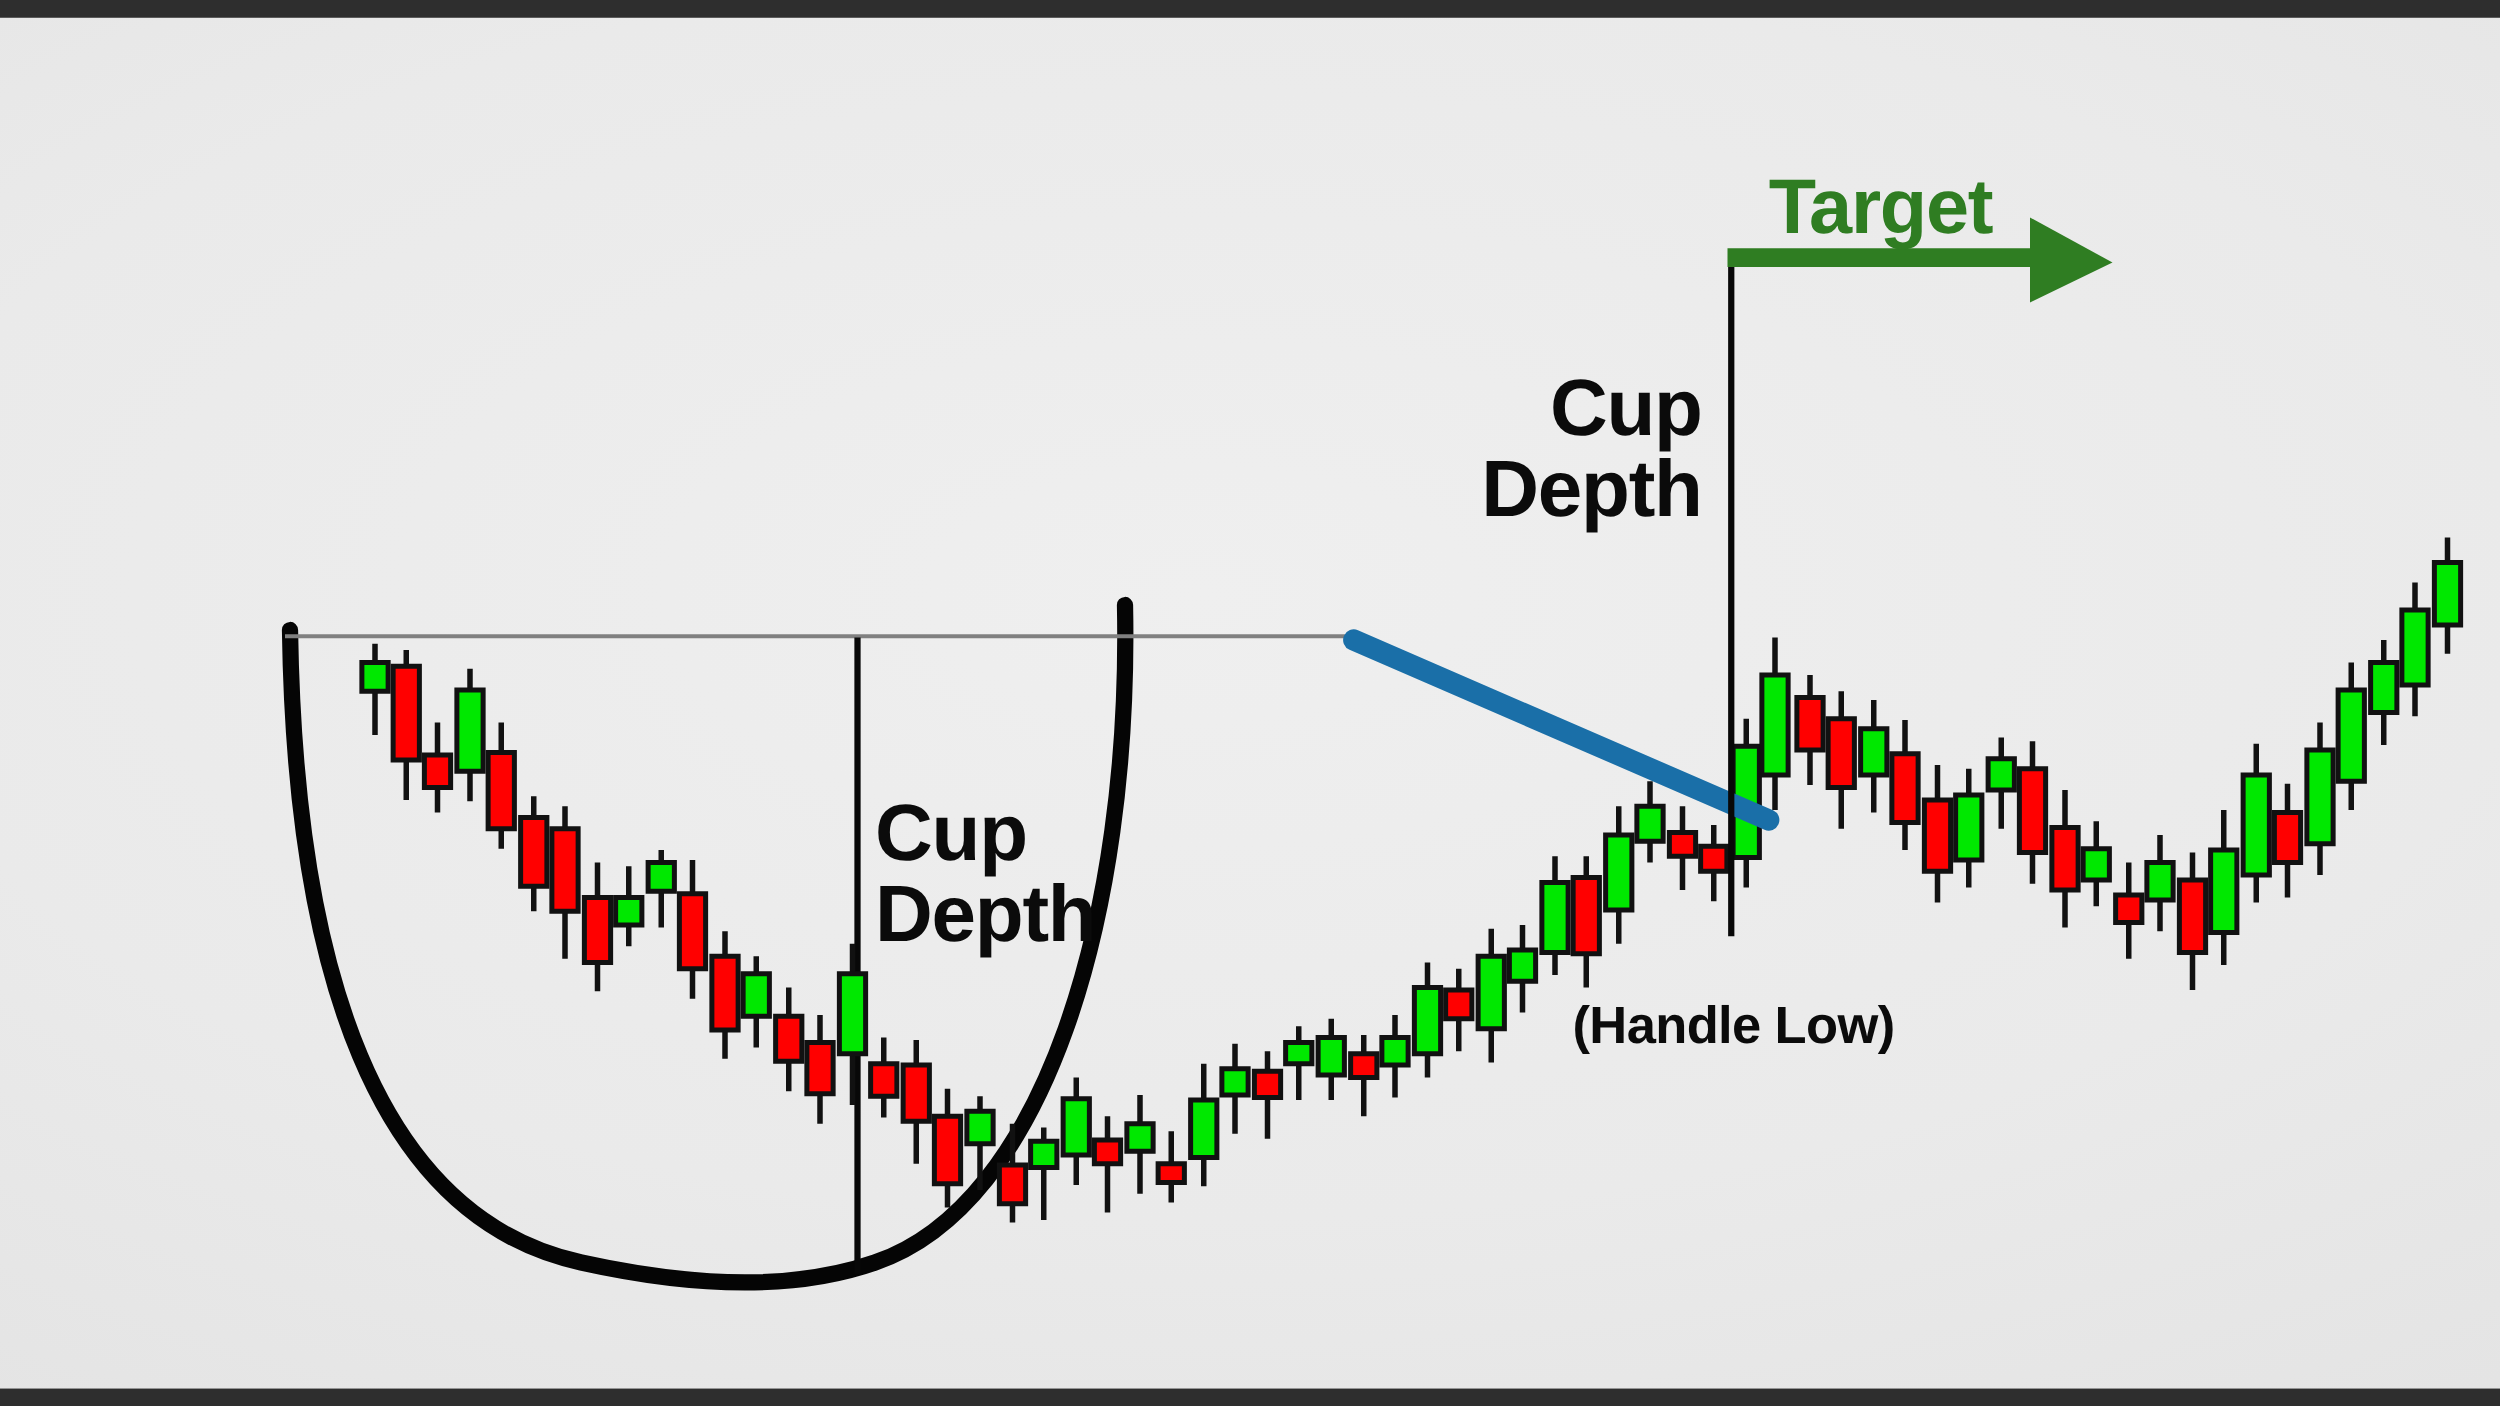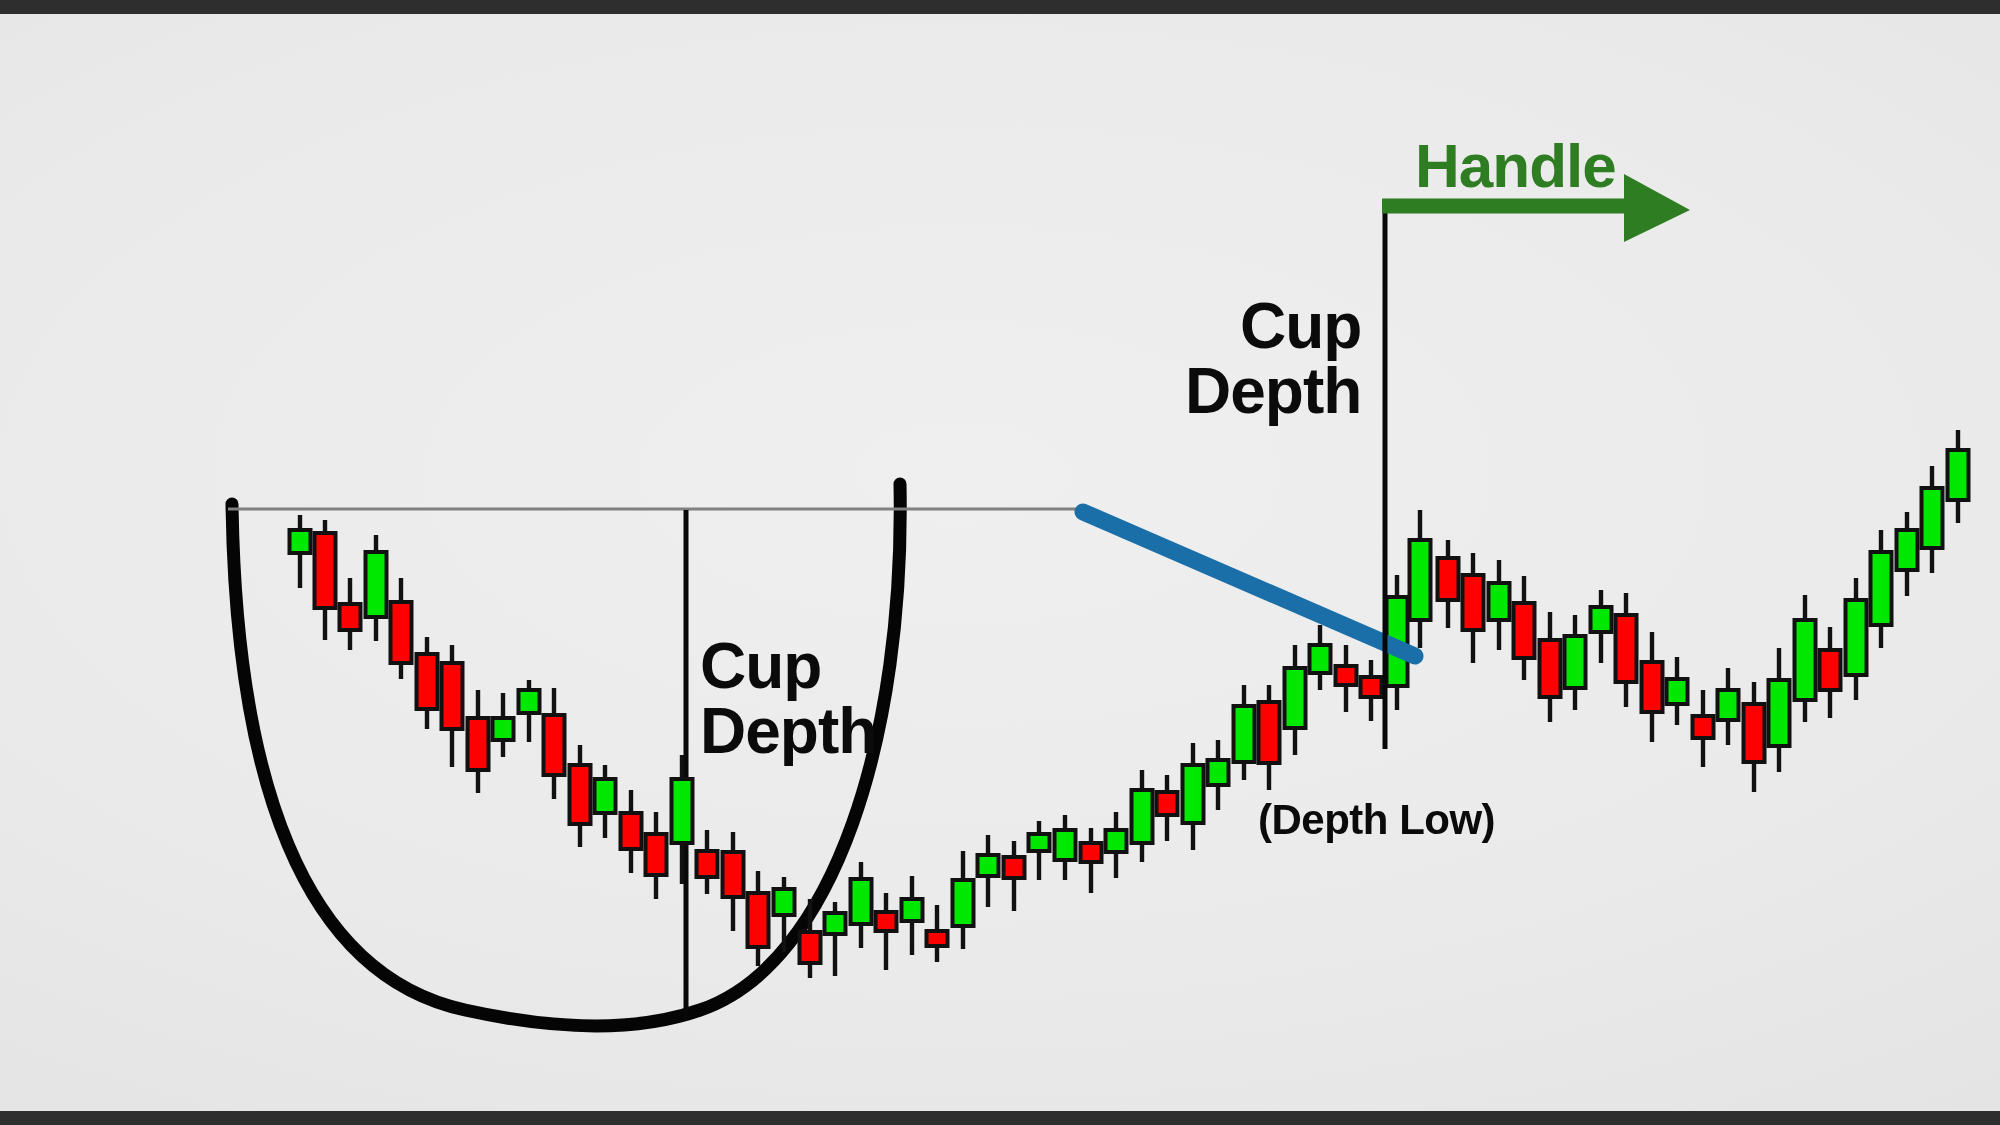--- a/index.html
+++ b/index.html
@@ -226,18 +226,18 @@
       </g>
 
     </svg>
 
     <div class="lbl" id="cup-depth-left">Cup
 Depth</div>
 
     <div class="lbl" id="cup-depth-right">Cup
 Depth</div>
 
-    <div class="lbl" id="target-label">Handle</div>
-
-    <div class="lbl" id="handle-low-label">(Depth Low)</div>
+    <div class="lbl" id="target-label">Target</div>
+
+    <div class="lbl" id="handle-low-label">(Handle Low)</div>
 
   </div>
 </div>
 
 </body></html>

